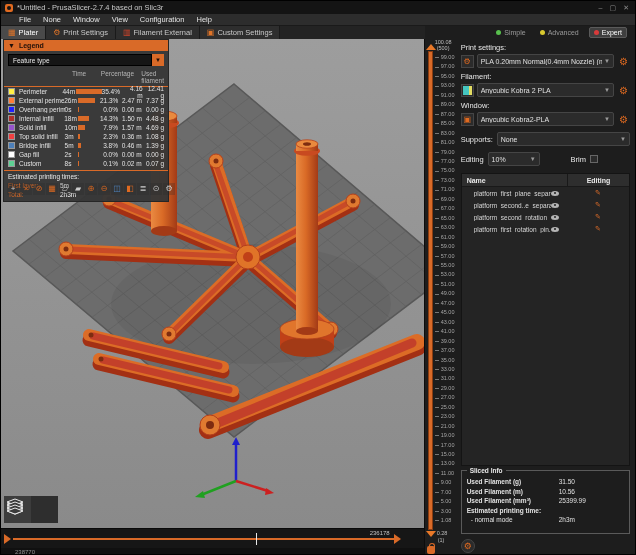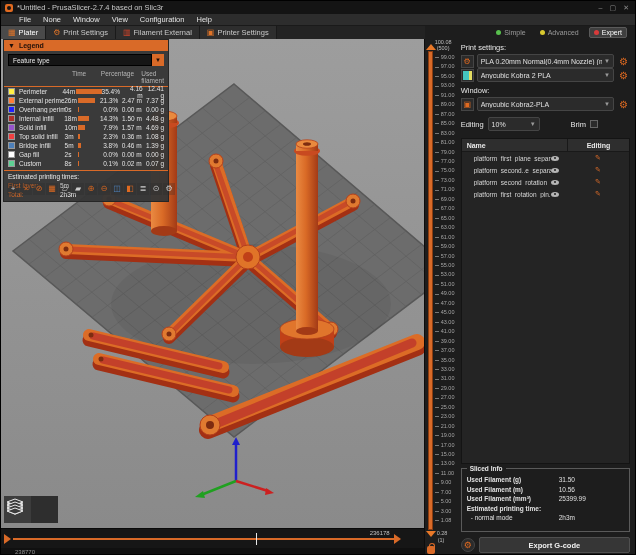--- a/index.html
+++ b/index.html
@@ -163,21 +163,21 @@
           <span>Print Settings</span>
         </div>
 
         <div class="tab">
           <span class="tabicon" style="color: rgb(216, 69, 42);">▥</span>
           <span>Filament External</span>
         </div>
 
         <div class="tab">
           <span class="tabicon" style="color: rgb(224, 116, 40);">▣</span>
-          <span>Printer Settings</span>
+          <span>Custom Settings</span>
         </div>
       </div>
     <div class="modes">
 
         <div class="mode">
           <span class="dot" style="background: rgb(88, 192, 77);"></span>
           <span>Simple</span>
         </div>
 
         <div class="mode">
@@ -676,20 +676,21 @@
         <div class="ctl-label">Print settings:</div>
         <div class="combo-row">
           <span class="chip">⚙</span>
           <div class="combo">
             <span class="ctext">PLA 0.20mm Normal(0.4mm Nozzle) (modified)</span>
               <span class="caret">▼</span>
           </div>
           <span class="gearbtn">⚙</span>
         </div>
 
+        <div class="ctl-label">Filament:</div>
         <div class="combo-row">
           <span class="chip">
               <span class="fswatch"></span>
             </span>
           <div class="combo">
             <span class="ctext">Anycubic Kobra 2 PLA</span>
               <span class="caret">▼</span>
           </div>
           <span class="gearbtn">⚙</span>
         </div>
@@ -697,20 +698,27 @@
         <div class="ctl-label">Window:</div>
         <div class="combo-row">
           <span class="chip" style="color:#e06a20;">▣</span>
           <div class="combo">
             <span class="ctext">Anycubic Kobra2-PLA</span>
               <span class="caret">▼</span>
           </div>
           <span class="gearbtn">⚙</span>
         </div>
 
+        <div class="inline-row">
+          <span class="lbl">Supports:</span>
+          <div class="combo">
+            <span class="ctext">None</span>
+              <span class="caret">▼</span>
+          </div>
+        </div>
 
         <div class="inline-row">
           <span class="lbl">Editing</span>
           <div class="combo small">
             <span class="ctext">10%</span>
               <span class="caret">▼</span>
           </div>
           <span style="flex:1"></span>
           <span class="lbl">Brim</span>
           <span class="checkbox"></span>
@@ -771,18 +779,17 @@
             </div>
           <div class="sl-time">Estimated printing time:</div>
           <div class="sl-mode">
             <span class="k">- normal mode</span>
             <span class="v">2h3m</span>
           </div>
         </div>
 
         <div class="exportrow">
           <span class="gcgear">⚙</span>
-          <div class="exportbtn">Export G-code</div>
         </div>
       </div>
     </div>
   </div>
 </div>
 
 </body></html>

